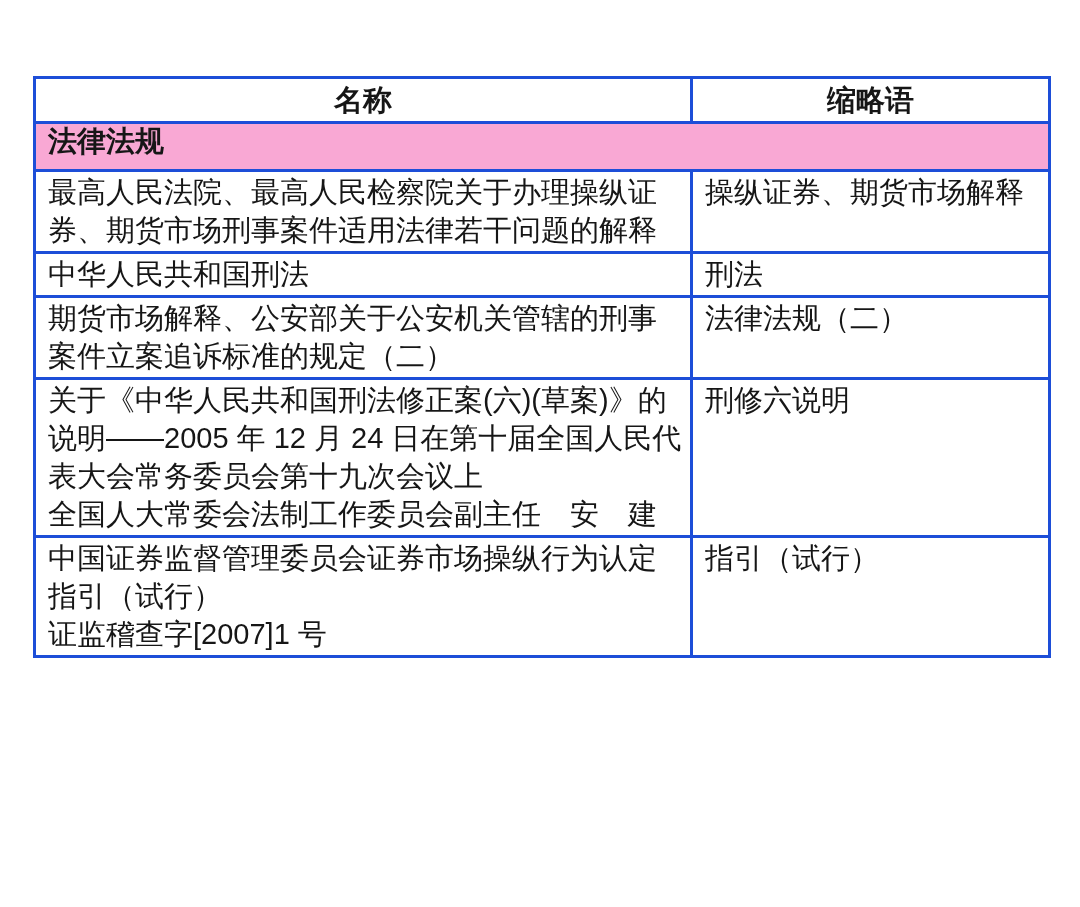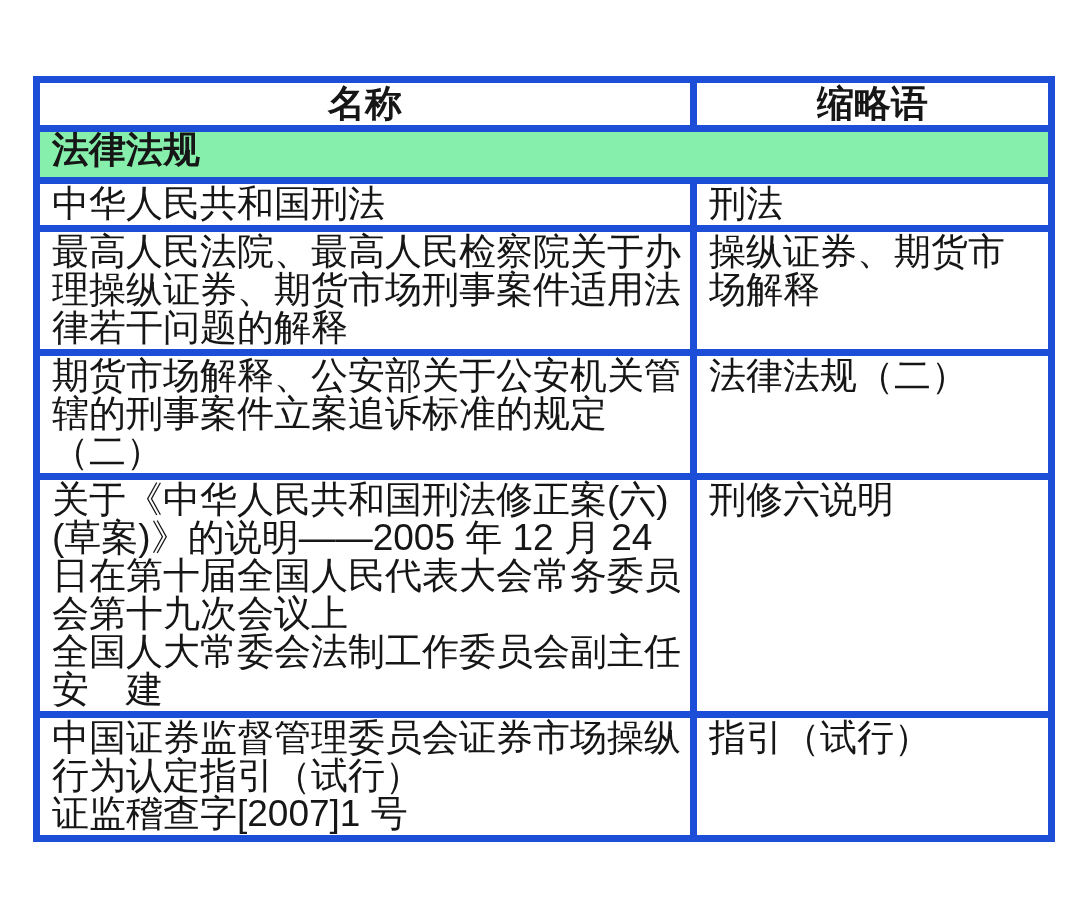--- a/index.html
+++ b/index.html
@@ -22,40 +22,40 @@
     left: 33px;
     top: 76px;
     width: 1015px;
     border-collapse: collapse;
     table-layout: fixed;
   }
   .law-table col.c-name { width: 657px; }
   .law-table col.c-abbr { width: 358px; }
   .law-table th,
   .law-table td {
-    border: 7px solid #1d4ed8;
+    border: 3px solid #1d4ed8;
     color: #161616;
-    font-size: 37px;
+    font-size: 29px;
     line-height: 38px;
     vertical-align: top;
     text-align: left;
     padding: 1px 8px 2px 12px;
     white-space: pre-wrap;
     word-break: break-all;
     overflow: hidden;
   }
   .law-table th {
     text-align: center;
     font-weight: 700;
     height: 42px;
     line-height: 42px;
     padding: 0 8px;
   }
   .law-table tr.section-row td {
-    background: #86efac;
+    background: #f9a8d4;
     font-weight: 700;
     line-height: 35px;
     padding-top: 0;
     padding-bottom: 10px;
   }
 </style>
 </head>
 <body>
 
 <div class="page">
@@ -66,26 +66,26 @@
     </colgroup>
     <tbody>
       <tr>
         <th>名称</th>
         <th>缩略语</th>
       </tr>
       <tr class="section-row">
         <td colspan="2">法律法规</td>
       </tr>
       <tr>
+        <td>最高人民法院、最高人民检察院关于办理操纵证券、期货市场刑事案件适用法律若干问题的解释</td>
+        <td>操纵证券、期货市场解释</td>
+      </tr>
+      <tr>
         <td>中华人民共和国刑法</td>
         <td>刑法</td>
-      </tr>
-      <tr>
-        <td>最高人民法院、最高人民检察院关于办理操纵证券、期货市场刑事案件适用法律若干问题的解释</td>
-        <td>操纵证券、期货市场解释</td>
       </tr>
       <tr>
         <td>期货市场解释、公安部关于公安机关管辖的刑事案件立案追诉标准的规定（二）</td>
         <td>法律法规（二）</td>
       </tr>
       <tr>
         <td>关于《中华人民共和国刑法修正案(六)(草案)》的说明——2005 年 12 月 24 日在第十届全国人民代表大会常务委员会第十九次会议上
 全国人大常委会法制工作委员会副主任　安　建</td>
         <td>刑修六说明</td>
       </tr>

